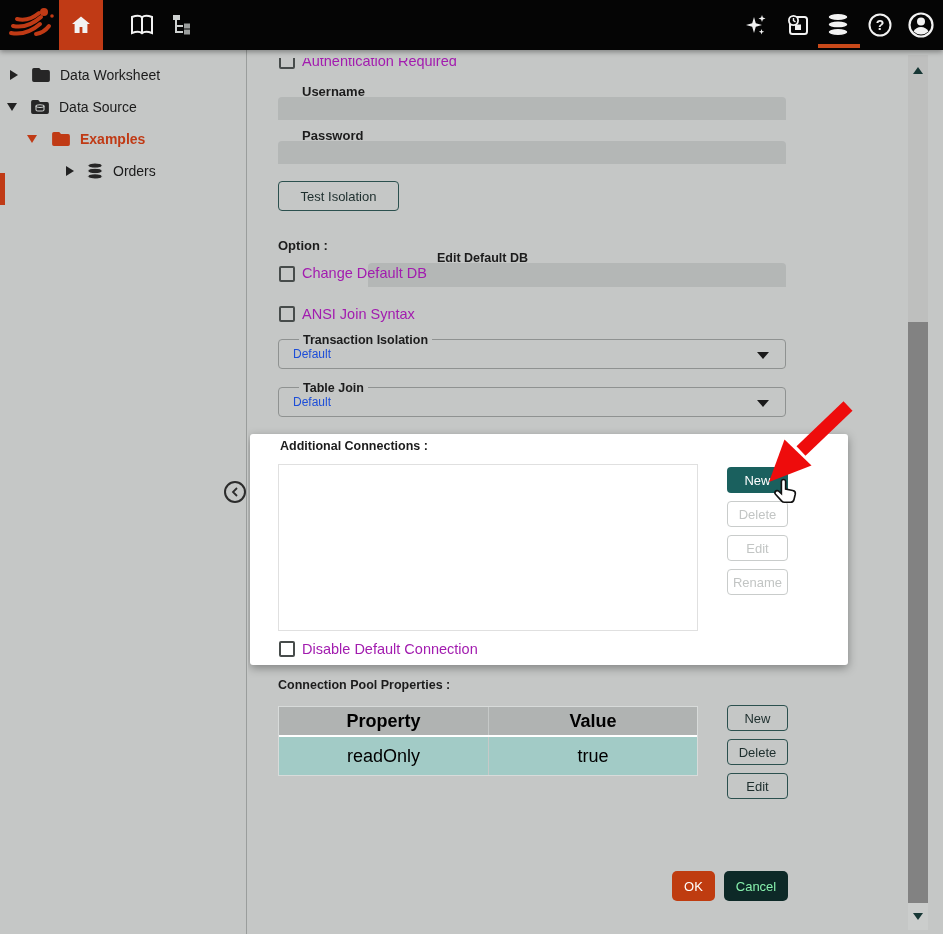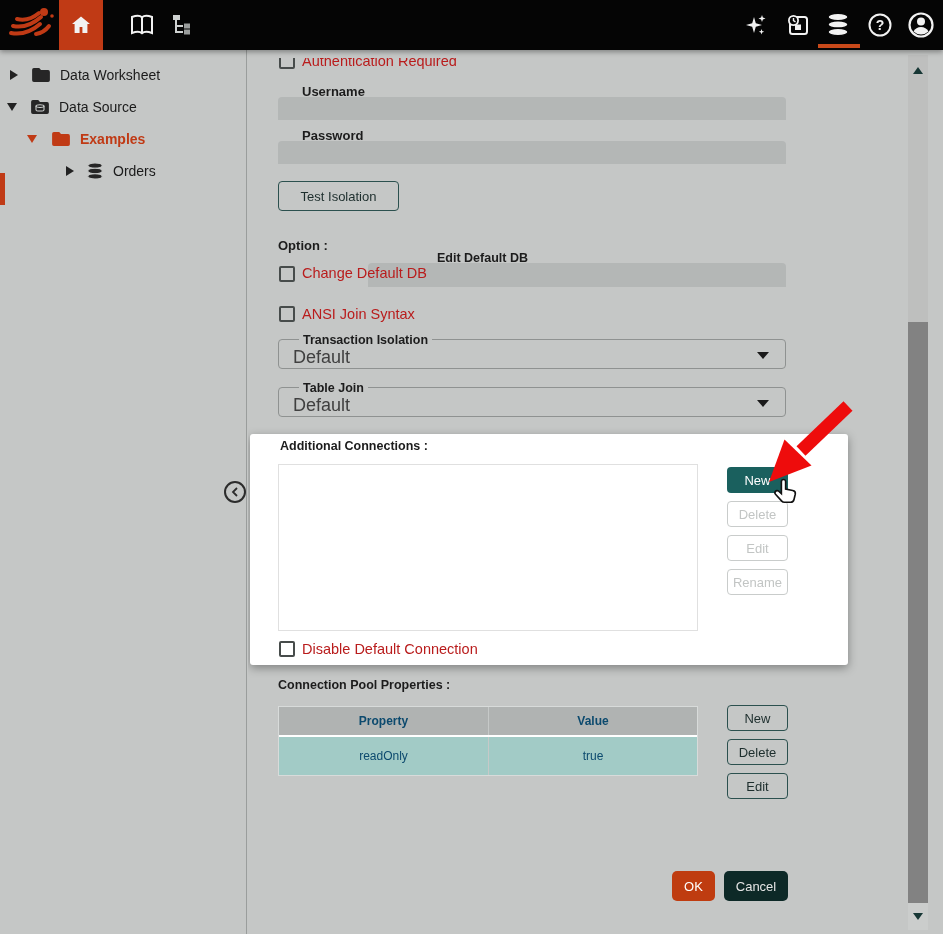--- a/index.html
+++ b/index.html
@@ -30,61 +30,61 @@
   .caret-down { width:0; height:0; border-top:8px solid #222; border-left:5px solid transparent; border-right:5px solid transparent; }
   .caret-down.orange { border-top-color:#c03a15; }
   .collapse-btn { position:absolute; left:224px; top:481px; width:22px; height:22px; border-radius:50%;
     border:2px solid #2c2c2c; z-index:6; display:flex; align-items:center; justify-content:center;
     font-size:15px; font-weight:bold; color:#2c2c2c; cursor:pointer; background:transparent; line-height:1; }
 
   
   .form-scroll { position:absolute; left:248px; top:58px; width:660px; bottom:0; overflow:hidden; }
 
   .lbl-bold { position:absolute; font-size:13px; font-weight:bold; color:#1c1c1c; }
-  .lbl-reg  { position:absolute; font-size:14.5px; color:#b91c1c; }
+  .lbl-reg  { position:absolute; font-size:14.5px; color:#a21caf; }
 
   .checkbox { position:absolute; width:16px; height:16px; border:2px solid #474c4b; border-radius:2px;
     background:transparent; cursor:pointer; }
   .checkbox.on-white { background:#fff; }
 
   .field-disabled { position:absolute; background:#b4b7b6; border-radius:4px 4px 0 0; }
 
   .btn-outline { position:absolute; border:1px solid #2b504e; border-radius:4px; background:transparent;
     color:#1d2e2d; font-size:13px; font-family:"Liberation Sans",sans-serif;
     display:flex; align-items:center; justify-content:center; cursor:pointer; }
   .btn-primary { position:absolute; border:none; border-radius:4px; background:#1a605e; color:#fff;
     font-size:13px; font-family:"Liberation Sans",sans-serif;
     display:flex; align-items:center; justify-content:center; cursor:pointer; }
   .btn-disabled { position:absolute; border:1px solid #c9cccb; border-radius:4px; background:#ffffff;
     color:#c2c5c4; font-size:13px; font-family:"Liberation Sans",sans-serif;
     display:flex; align-items:center; justify-content:center; }
 
   .select { position:absolute; height:30px; border:1px solid #8f9291; border-radius:4px; cursor:pointer; }
   .select .notch-label { position:absolute; left:20px; top:-7px; font-size:12.5px; font-weight:bold;
     background:#c5c7c6; padding:0 4px; color:#1c1c1c; }
-  .select .sel-value { position:absolute; left:14px; top:7px; font-size:18px; color:#404040; }
+  .select .sel-value { position:absolute; left:14px; top:7px; font-size:12px; color:#1d4ed8; }
   .select .sel-caret { position:absolute; right:16px; top:12px; width:0; height:0;
     border-top:7px solid #1a1a1a; border-left:6px solid transparent; border-right:6px solid transparent; }
 
   .white-panel { position:absolute; left:2px; top:376px; width:598px; height:231px; background:#fff;
     border-radius:3px; box-shadow:0 3px 10px rgba(0,0,0,.35); }
   .listbox { position:absolute; left:30px; top:406px; width:420px; height:167px; background:#fff;
     border:1px solid #e0e0e0; }
 
   
   .pool-table { position:absolute; left:30px; top:648px; width:420px; border:1px solid #d8dbda; background:#fff; }
   .pool-hdr { display:flex; height:28px; background:#b0b3b2; }
   .pool-row { display:flex; height:38px; background:#a2cbc6; margin-top:2px; cursor:pointer; }
-  .pool-cell { width:210px; display:flex; align-items:center; justify-content:center; font-size:12px; color:#0c4a6e; }
+  .pool-cell { width:210px; display:flex; align-items:center; justify-content:center; font-size:18px; color:#000000; }
   .pool-hdr .pool-cell { font-weight:bold; }
   .pool-cell + .pool-cell { border-left:1px solid #c6c9c8; }
 
   .ok-btn { position:absolute; left:424px; top:813px; width:43px; height:30px; background:#bf3c10; color:#fff;
     border:none; border-radius:5px; font-size:13px; font-family:"Liberation Sans",sans-serif; cursor:pointer; }
-  .cancel-btn { position:absolute; left:476px; top:813px; width:64px; height:30px; background:#0d2927; color:#e5e5e5;
+  .cancel-btn { position:absolute; left:476px; top:813px; width:64px; height:30px; background:#0d2927; color:#86efac;
     border:none; border-radius:5px; font-size:13px; font-family:"Liberation Sans",sans-serif; cursor:pointer; }
 
   
   .scrollbar { position:absolute; left:908px; top:55px; width:20px; height:875px; background:#bebfbe; z-index:6; }
   .sb-up { position:absolute; left:5px; top:12px; width:0; height:0;
     border-bottom:7px solid #173735; border-left:5px solid transparent; border-right:5px solid transparent; cursor:pointer; }
   .sb-thumb { position:absolute; left:0; top:267px; width:20px; height:581px; background:#828282; cursor:grab; }
   .sb-down-box { position:absolute; left:0; top:848px; width:20px; height:27px; background:#cbcdcc;
     display:flex; align-items:center; justify-content:center; cursor:pointer; }
   .sb-down { width:0; height:0; border-top:7px solid #173735; border-left:5px solid transparent; border-right:5px solid transparent; }

